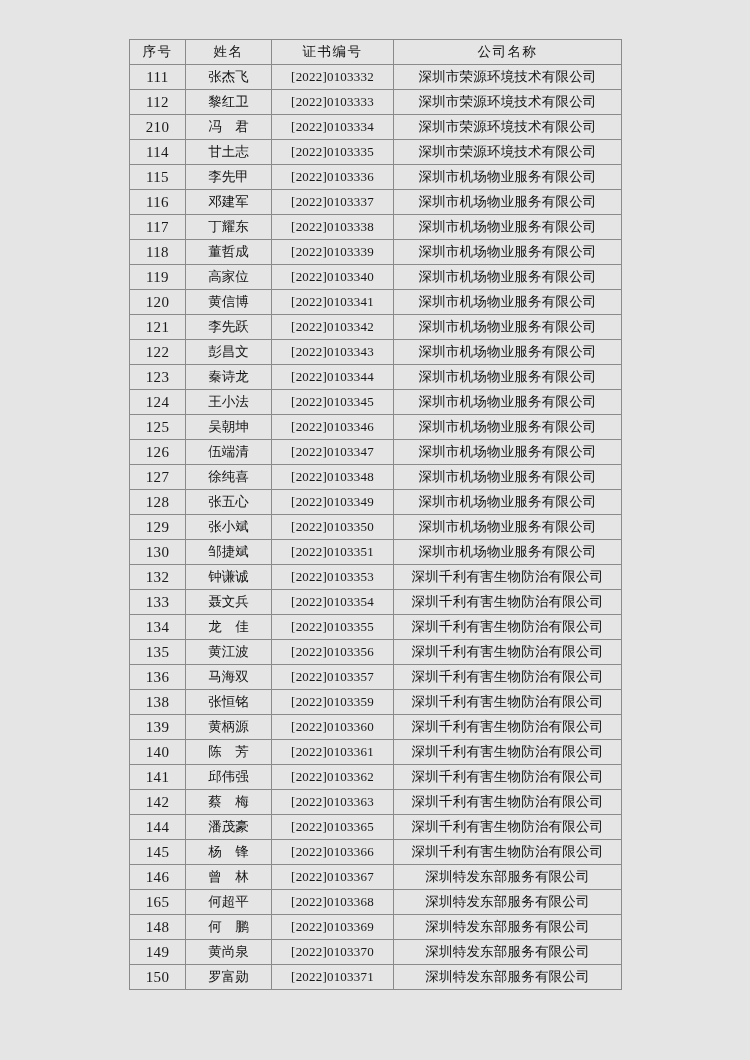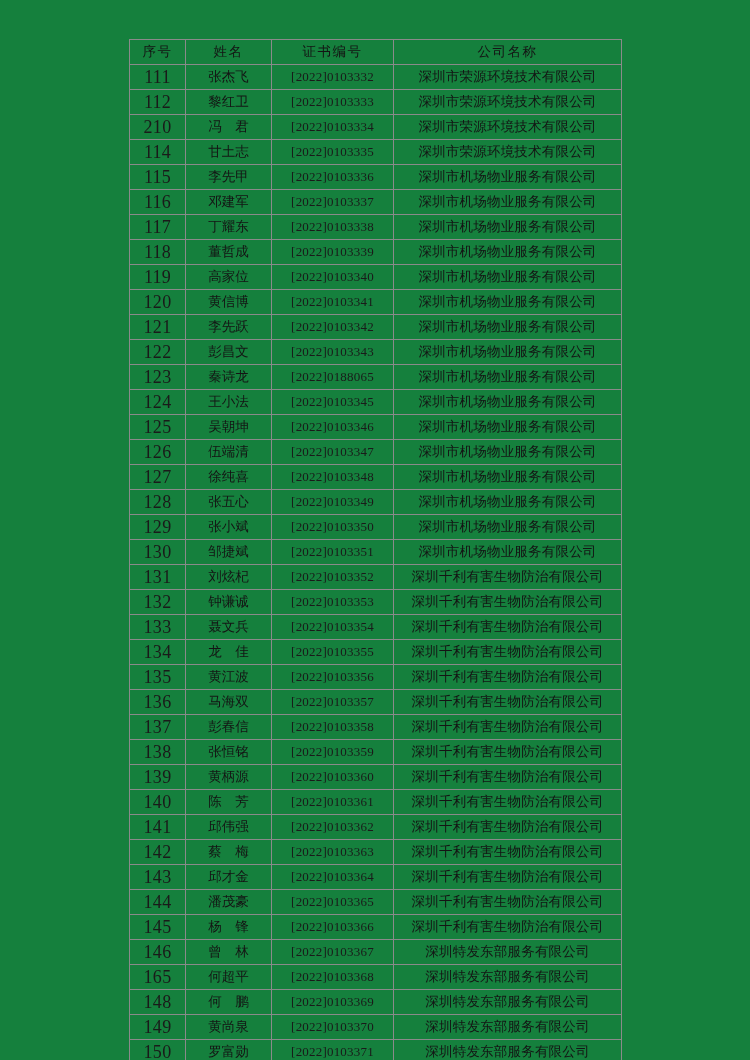--- a/index.html
+++ b/index.html
@@ -12,21 +12,21 @@
     background: #ffffff;
     font-family: "Liberation Serif", "DejaVu Serif", serif;
     color: #1a1a1a;
     overflow: hidden;
   }
 
   .page {
     position: relative;
     width: 750px;
     height: 1060px;
-    background: #15803d;
+    background: #e5e5e5;
   }
 
   .table-wrap {
     position: absolute;
     left: 129px;
     top: 39px;
     width: 492px;
   }
 
   table.cert-table {
@@ -53,21 +53,21 @@
     overflow: hidden;
   }
 
   table.cert-table thead th {
     font-size: 13.5px;
     letter-spacing: 1.5px;
     color: #141414;
   }
 
   td.seq-cell {
-    font-size: 18px;
+    font-size: 15px;
     letter-spacing: 0.3px;
     color: #1a1a1a;
     font-family: "Liberation Serif", "DejaVu Serif", serif;
   }
 
   td.name-cell {
     font-size: 13.5px;
     color: #141414;
   }
 
@@ -174,21 +174,21 @@
           </tr>
           <tr>
             <td class="seq-cell">122</td>
             <td class="name-cell">彭昌文</td>
             <td class="cert-cell">[2022]0103343</td>
             <td class="comp-cell">深圳市机场物业服务有限公司</td>
           </tr>
           <tr>
             <td class="seq-cell">123</td>
             <td class="name-cell">秦诗龙</td>
-            <td class="cert-cell">[2022]0188065</td>
+            <td class="cert-cell">[2022]0103344</td>
             <td class="comp-cell">深圳市机场物业服务有限公司</td>
           </tr>
           <tr>
             <td class="seq-cell">124</td>
             <td class="name-cell">王小法</td>
             <td class="cert-cell">[2022]0103345</td>
             <td class="comp-cell">深圳市机场物业服务有限公司</td>
           </tr>
           <tr>
             <td class="seq-cell">125</td>
@@ -220,26 +220,20 @@
             <td class="cert-cell">[2022]0103350</td>
             <td class="comp-cell">深圳市机场物业服务有限公司</td>
           </tr>
           <tr>
             <td class="seq-cell">130</td>
             <td class="name-cell">邹捷斌</td>
             <td class="cert-cell">[2022]0103351</td>
             <td class="comp-cell">深圳市机场物业服务有限公司</td>
           </tr>
           <tr>
-            <td class="seq-cell">131</td>
-            <td class="name-cell">刘炫杞</td>
-            <td class="cert-cell">[2022]0103352</td>
-            <td class="comp-cell">深圳千利有害生物防治有限公司</td>
-          </tr>
-          <tr>
             <td class="seq-cell">132</td>
             <td class="name-cell">钟谦诚</td>
             <td class="cert-cell">[2022]0103353</td>
             <td class="comp-cell">深圳千利有害生物防治有限公司</td>
           </tr>
           <tr>
             <td class="seq-cell">133</td>
             <td class="name-cell">聂文兵</td>
             <td class="cert-cell">[2022]0103354</td>
             <td class="comp-cell">深圳千利有害生物防治有限公司</td>
@@ -256,26 +250,20 @@
             <td class="cert-cell">[2022]0103356</td>
             <td class="comp-cell">深圳千利有害生物防治有限公司</td>
           </tr>
           <tr>
             <td class="seq-cell">136</td>
             <td class="name-cell">马海双</td>
             <td class="cert-cell">[2022]0103357</td>
             <td class="comp-cell">深圳千利有害生物防治有限公司</td>
           </tr>
           <tr>
-            <td class="seq-cell">137</td>
-            <td class="name-cell">彭春信</td>
-            <td class="cert-cell">[2022]0103358</td>
-            <td class="comp-cell">深圳千利有害生物防治有限公司</td>
-          </tr>
-          <tr>
             <td class="seq-cell">138</td>
             <td class="name-cell">张恒铭</td>
             <td class="cert-cell">[2022]0103359</td>
             <td class="comp-cell">深圳千利有害生物防治有限公司</td>
           </tr>
           <tr>
             <td class="seq-cell">139</td>
             <td class="name-cell">黄柄源</td>
             <td class="cert-cell">[2022]0103360</td>
             <td class="comp-cell">深圳千利有害生物防治有限公司</td>
@@ -292,26 +280,20 @@
             <td class="cert-cell">[2022]0103362</td>
             <td class="comp-cell">深圳千利有害生物防治有限公司</td>
           </tr>
           <tr>
             <td class="seq-cell">142</td>
             <td class="name-cell">蔡　梅</td>
             <td class="cert-cell">[2022]0103363</td>
             <td class="comp-cell">深圳千利有害生物防治有限公司</td>
           </tr>
           <tr>
-            <td class="seq-cell">143</td>
-            <td class="name-cell">邱才金</td>
-            <td class="cert-cell">[2022]0103364</td>
-            <td class="comp-cell">深圳千利有害生物防治有限公司</td>
-          </tr>
-          <tr>
             <td class="seq-cell">144</td>
             <td class="name-cell">潘茂豪</td>
             <td class="cert-cell">[2022]0103365</td>
             <td class="comp-cell">深圳千利有害生物防治有限公司</td>
           </tr>
           <tr>
             <td class="seq-cell">145</td>
             <td class="name-cell">杨　锋</td>
             <td class="cert-cell">[2022]0103366</td>
             <td class="comp-cell">深圳千利有害生物防治有限公司</td>

